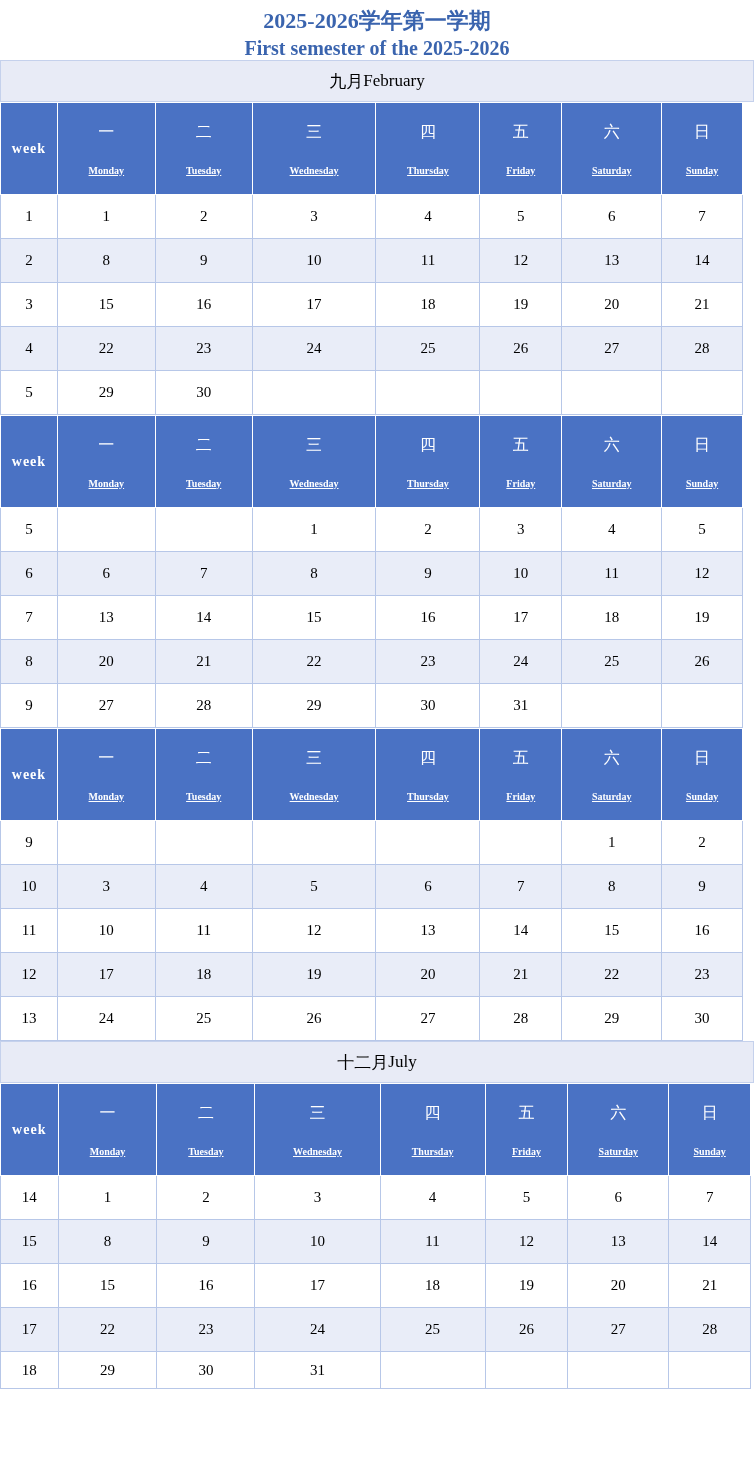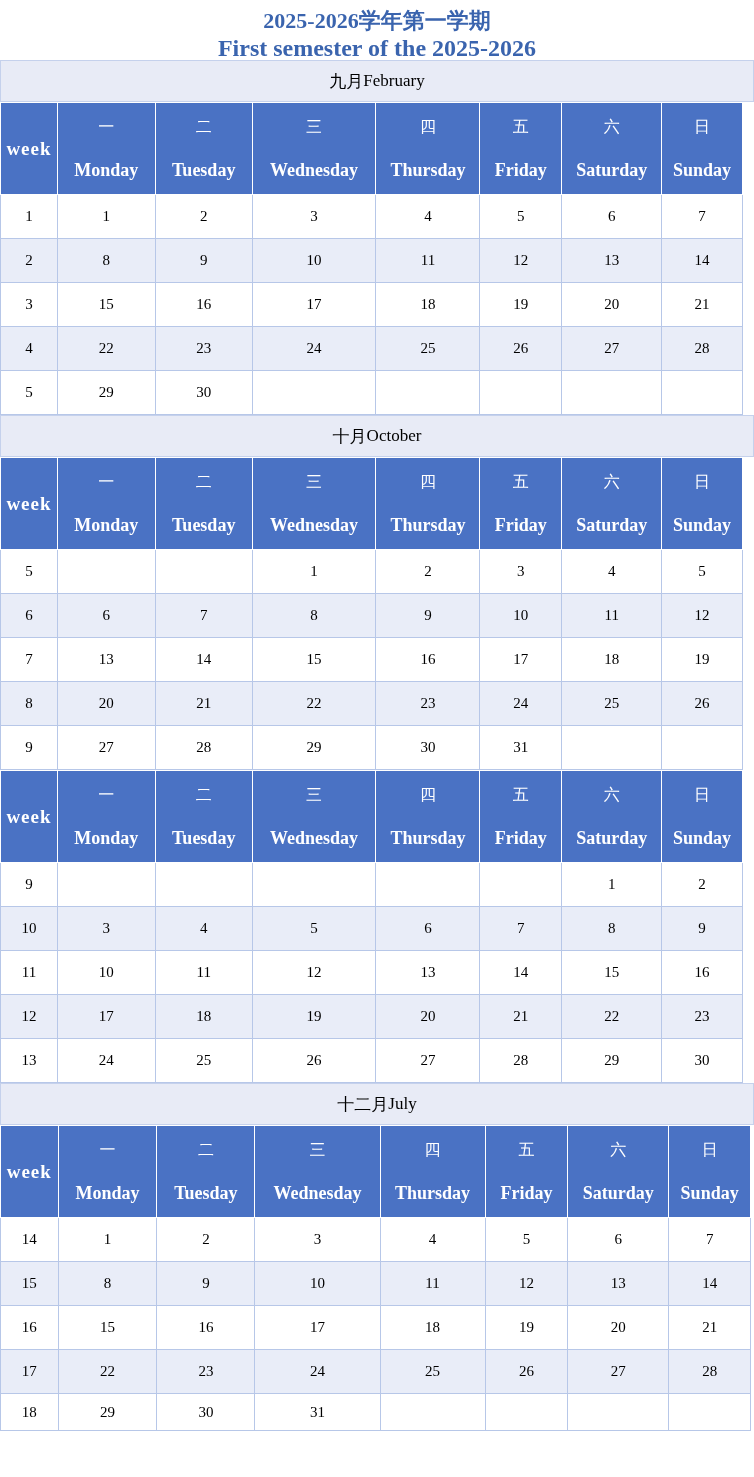--- a/index.html
+++ b/index.html
@@ -24,21 +24,21 @@
     text-align:center;
   }
   .title{
     color:var(--title-text);
     font-size:22px;
     font-weight:bold;
     line-height:28px;
   }
   .subtitle{
     color:var(--title-text);
-    font-size:24px;
+    font-size:20px;
     font-weight:bold;
     line-height:27px;
   }
   .month-band{
     box-sizing:border-box;
     height:42px;
     background:var(--band-bg);
     border:1px solid var(--band-border);
     display:flex;
     align-items:center;
@@ -55,27 +55,27 @@
   table.calendar th{
     background:var(--header-bg);
     color:#fff;
     border:1px solid #fff;
     padding:0;
     vertical-align:middle;
     text-align:center;
     font-weight:bold;
   }
   thead tr{height:92px;}
-  th.week-th{font-size:19px;letter-spacing:1px;}
+  th.week-th{font-size:14px;letter-spacing:1px;}
   th.day-th .cn{
     font-size:16px;
     font-weight:normal;
     margin-bottom:22px;
   }
-  th.day-th .en{font-size:18px;font-weight:bold;}
+  th.day-th .en{font-size:10px;font-weight:bold;text-decoration:underline;}
   tbody td{
     height:43px;
     border:1px solid var(--grid-border);
     background:#fff;
     text-align:center;
     vertical-align:middle;
     font-size:15px;
     padding:0;
   }
   tbody tr.alt td{background:var(--alt-row-bg);}
@@ -187,24 +187,20 @@
               <td class="date-cell"></td>
               <td class="date-cell"></td>
               <td class="date-cell"></td>
               <td class="date-cell"></td>
               <td class="date-cell"></td>
             </tr>
           </tbody>
         </table>
       </section>
       <section class="month-section">
-        <div class="month-band">
-          <span class="cn">十月</span>
-          <span class="en">October</span>
-        </div>
         <table class="calendar">
           <colgroup>
             <col style="width: 7.67%;">
             <col style="width: 13.19%;">
             <col style="width: 13.06%;">
             <col style="width: 16.69%;">
             <col style="width: 14%;">
             <col style="width: 11.04%;">
             <col style="width: 13.46%;">
             <col style="width: 10.89%;">

